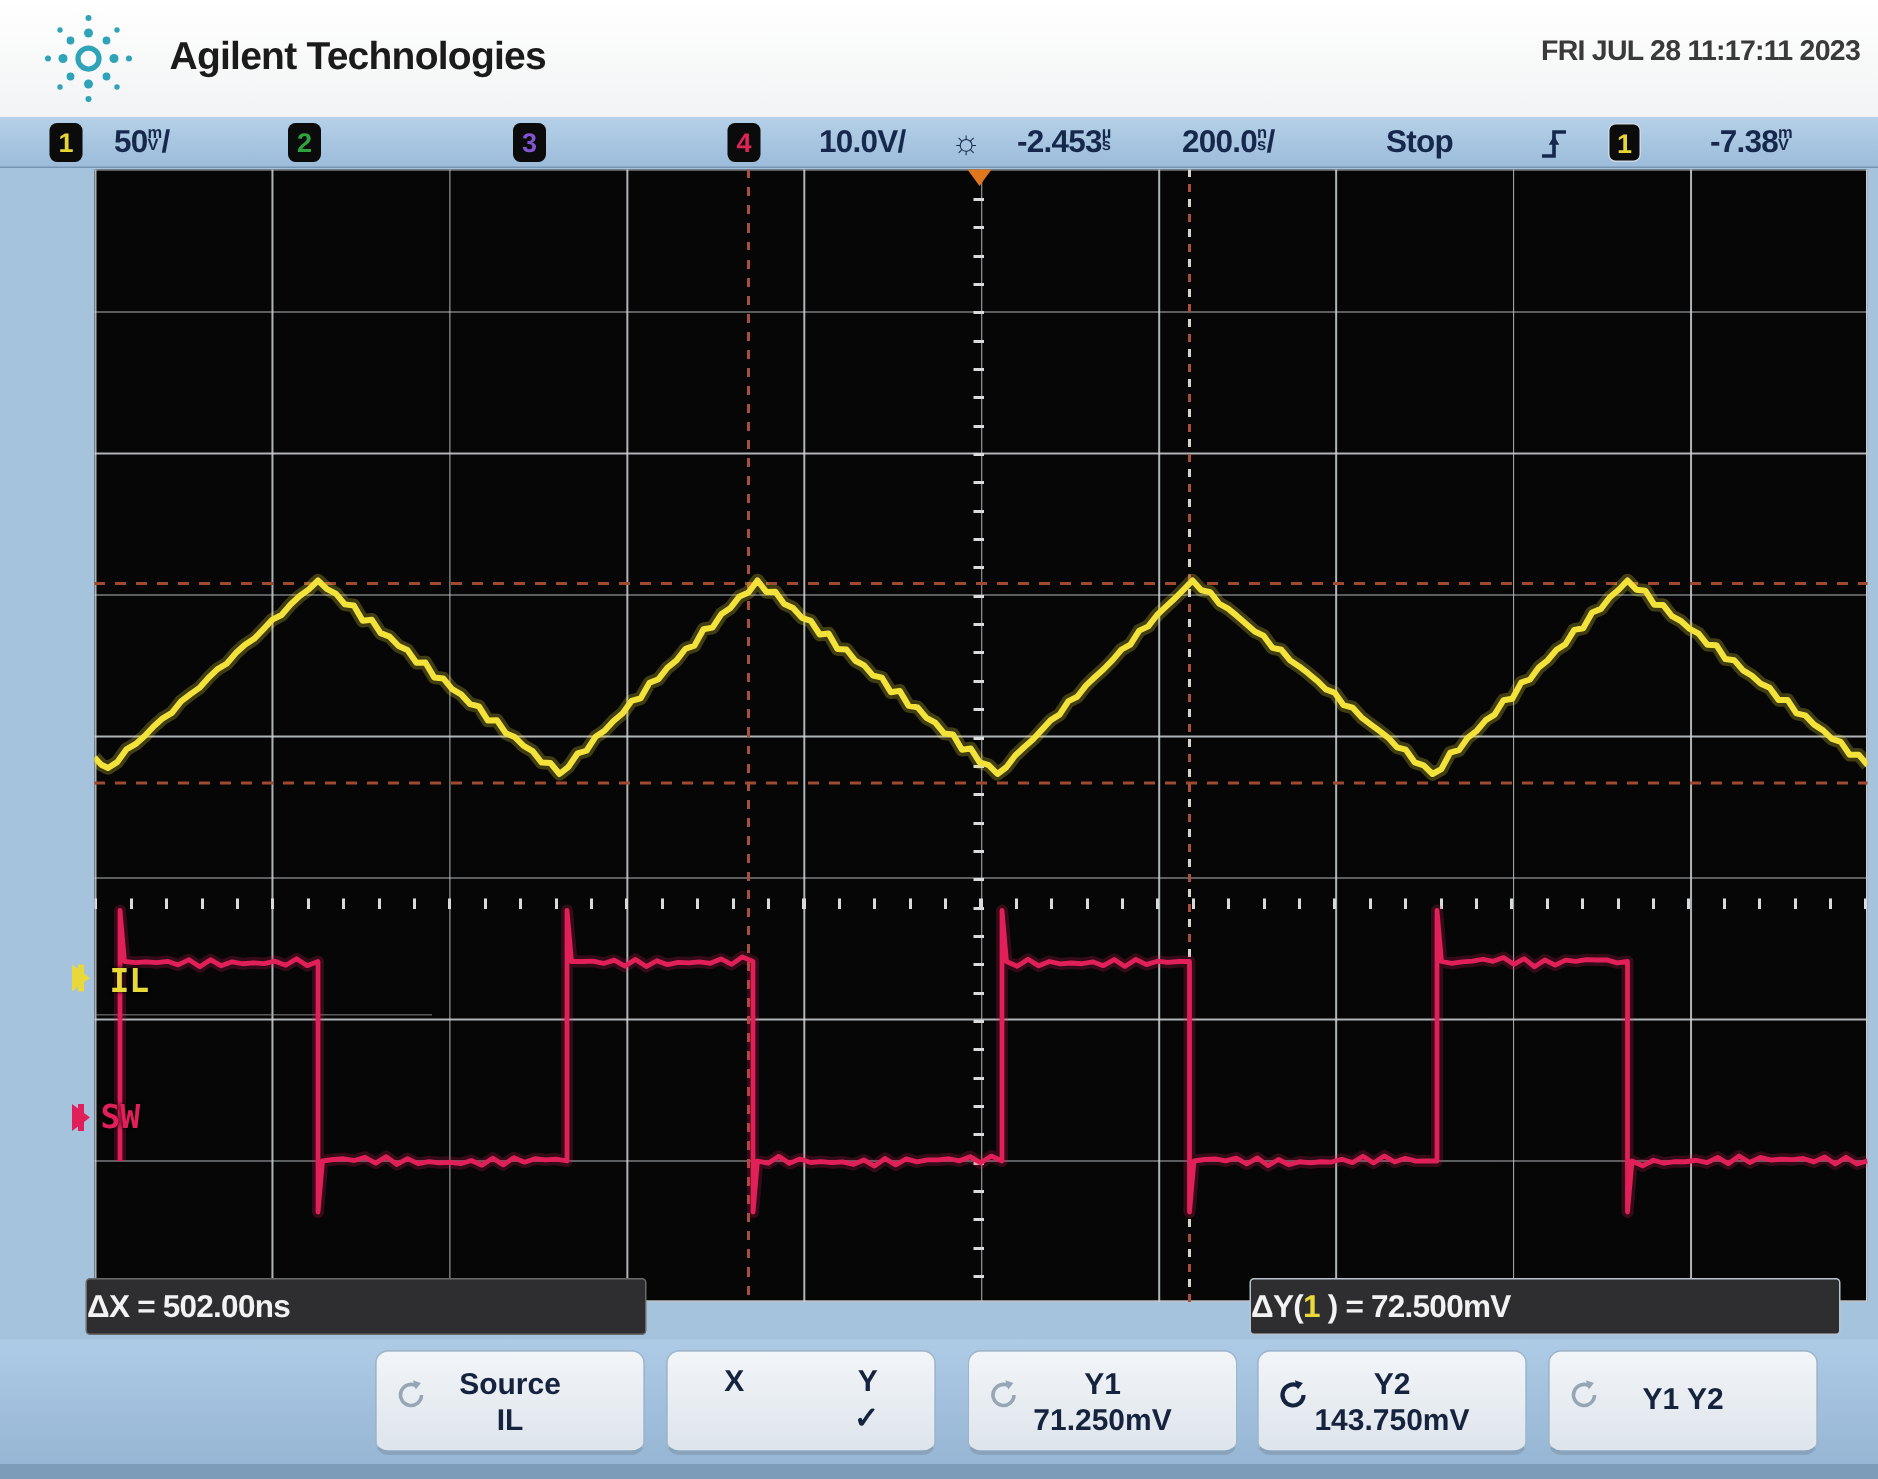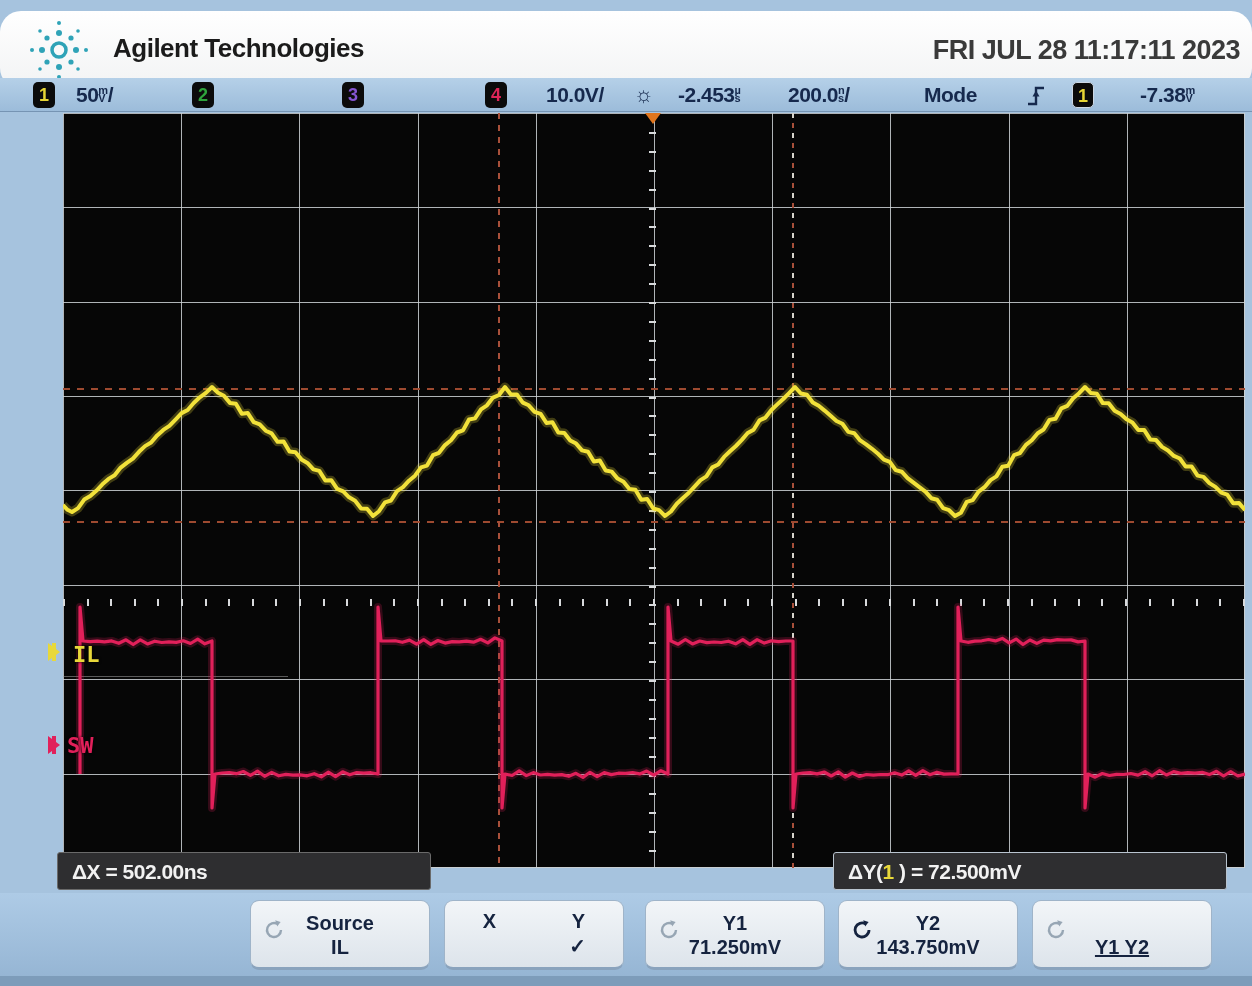--- a/index.html
+++ b/index.html
@@ -4,24 +4,24 @@
 <style>
   html,body{margin:0;padding:0;background:#dfe3e6;}
   *{box-sizing:border-box;}
   .screen{
     position:relative;width:1252px;height:986px;overflow:hidden;
     background:#a6c3de;
     font-family:"Liberation Sans",sans-serif;
     -webkit-font-smoothing:antialiased;
   }
   
-  .header{position:absolute;left:0;top:11px;width:1252px;height:78px;background:linear-gradient(#ffffff,#f2f3f4);border-radius:21px;}
+  .header{position:absolute;left:0;top:0;width:1252px;height:78px;background:linear-gradient(#ffffff,#f2f3f4);}
   .logo{position:absolute;left:28px;top:8px;width:62px;height:62px;}
   .brand{position:absolute;left:113px;top:22px;font-size:26px;font-weight:bold;color:#1b1b1b;letter-spacing:-0.5px;}
-  .datetime{position:absolute;right:12px;top:24px;font-size:27px;font-weight:bold;color:#3a3a3a;letter-spacing:-0.5px;}
+  .datetime{position:absolute;right:12px;top:24px;font-size:19px;font-weight:bold;color:#3a3a3a;letter-spacing:-0.5px;}
   
   .statusbar{position:absolute;left:0;top:78px;width:1252px;height:34px;background:linear-gradient(#b5d0e8,#9cbcda);border-bottom:1px solid #7694b3;}
   .sitem{position:absolute;top:0;height:34px;line-height:34px;font-size:21px;font-weight:bold;color:#16294d;white-space:nowrap;letter-spacing:-0.5px;}
   .badge{position:absolute;top:4px;width:22px;height:26px;background:#0b0b0b;border-radius:5px;
          font-size:18px;font-weight:bold;text-align:center;line-height:26px;}
   .stack{display:inline-flex;flex-direction:column;vertical-align:middle;margin-top:-4px;line-height:8px;font-size:11px;font-weight:bold;}
   .stack i{font-style:normal;}
   .sun{font-size:22px;}
   
   .plot{
@@ -49,21 +49,21 @@
   .chlabel.sw{color:#e1205a;}
   
   .gmark{position:absolute;width:0;height:0;border-top:9px solid transparent;border-bottom:9px solid transparent;}
   .gmark:before{content:"";position:absolute;left:-8px;top:-9px;width:4px;height:18px;}
   .gmark.y{border-left:12px solid #e8d83a;}
   .gmark.y:before{background:#e8d83a;}
   .gmark.p{border-left:12px solid #e1205a;}
   .gmark.p:before{background:#e1205a;}
   
   .mbox{position:absolute;top:852px;height:38px;background:#2e2e30;border:1px solid #6a6a6a;border-radius:3px;
-        color:#f2f2f2;font-size:21px;font-weight:bold;line-height:38px;padding-left:14px;letter-spacing:-0.5px;white-space:nowrap;}
+        color:#f2f2f2;font-size:21px;font-weight:bold;line-height:38px;padding-left:0;letter-spacing:-0.5px;white-space:nowrap;}
   .mbox .chan1{color:#e8d83a;}
   .mbox.b3{border-color:#b9c4cf;}
   
   .softkeys{position:absolute;left:0;top:893px;width:1252px;height:93px;background:linear-gradient(#aecbe6,#93b3d2);}
   .skbtn{position:absolute;top:7px;width:180px;height:70px;background:linear-gradient(#f2f5f8,#dde4eb);
          border:1px solid #9fb4c9;border-bottom:3px solid #8aa3bd;border-radius:9px;
          color:#15233f;font-size:20px;font-weight:bold;text-align:center;cursor:pointer;}
   .skbtn .l1{margin-top:10px;line-height:24px;}
   .skbtn .l2{line-height:24px;}
   .skbtn .knob{position:absolute;left:12px;top:18px;width:22px;height:22px;color:#97a6b4;}
@@ -117,21 +117,21 @@
     <div class="sitem" style="left:546px;"><span>10.0V</span><span>/</span></div>
     <div class="sitem sun" style="left:634px;">☼</div>
     <div class="sitem" style="left:678px;"><span>-2.453</span><span class="stack">
           <i>µ</i>
           <i>s</i>
         </span></div>
     <div class="sitem" style="left:788px;"><span>200.0</span><span class="stack">
           <i>n</i>
           <i>s</i>
         </span><span>/</span></div>
-    <div class="sitem" style="left:924px;">Mode</div>
+    <div class="sitem" style="left:924px;">Stop</div>
     <svg style="position:absolute;left:1026px;top:6px;" width="20" height="23" viewBox="0 0 20 23">
       <path d="M2 20 H10 V4 H18" fill="none" stroke="#16294d" stroke-width="2.4"></path>
       <path d="M10 6.5 L6.5 12.5 H13.5 Z" fill="#16294d"></path>
     </svg>
     <div class="badge" style="left:1072px;color:#e6d535;border:1px solid #cdd8e4;">1</div>
     <div class="sitem" style="left:1140px;"><span>-7.38</span><span class="stack">
           <i>m</i>
           <i>V</i>
         </span></div>
   </div>
@@ -194,18 +194,18 @@
           <path d="M12.2 1.2 l5.4 1.8 -3.4 4.4 z" fill="currentColor"></path>
         </svg>
       <div class="l1">Y2</div>
       <div class="l2">143.750mV</div>
     </div>
     <div class="skbtn" style="left:1032px;">
       <svg class="knob" viewBox="0 0 22 22">
           <path d="M18 11 a7 7 0 1 1 -3.2-5.9" fill="none" stroke="currentColor" stroke-width="2.4"></path>
           <path d="M12.2 1.2 l5.4 1.8 -3.4 4.4 z" fill="currentColor"></path>
         </svg>
-      <div class="l1" style="margin-top:34px;text-decoration:underline;">Y1 Y2</div>
+      <div class="l1" style="margin-top:20px;">Y1 Y2</div>
     </div>
   </div>
 
   <div class="footer"></div>
 </div>
 
 </body></html>

